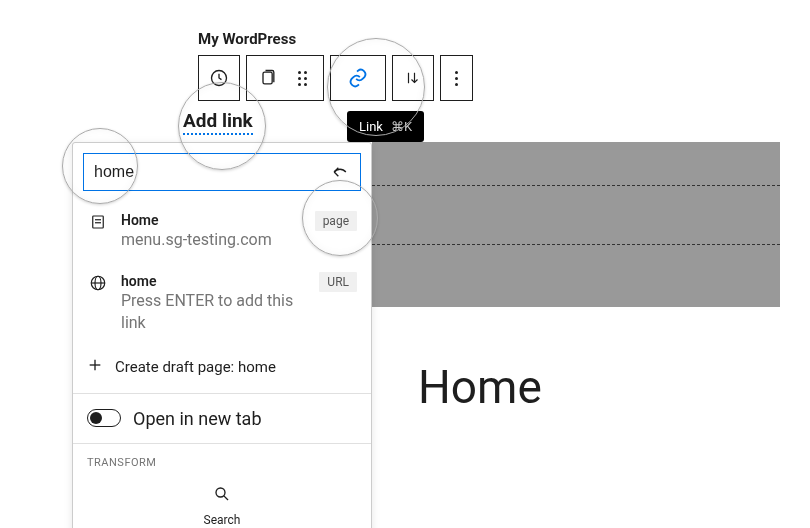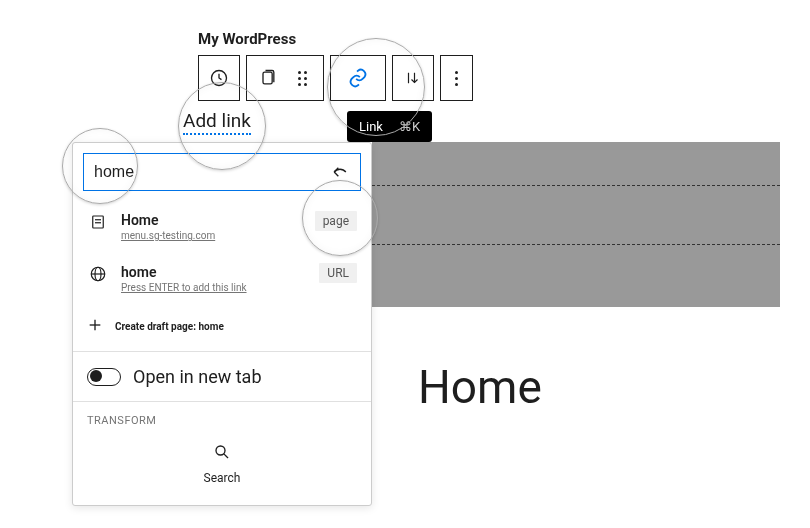--- a/index.html
+++ b/index.html
@@ -56,36 +56,37 @@
   .tooltip {
     position: absolute;
     top: 111px;
     left: 347px;
     background: #000;
     color: #fff;
     padding: 8px 12px;
     border-radius: 3px;
     font-size: 13px;
     display: flex;
-    gap: 16px;
+    gap: 8px;
     align-items: center;
     z-index: 5;
   }
   .tooltip .shortcut { color: #ccc; font-size: 13px; }
 
   
   .add-link-text {
     position: absolute;
     top: 109px;
     left: 183px;
     font-size: 19px;
     color: #1e1e1e;
     border-bottom: 2px dotted #0073e6;
     z-index: 6;
     padding-bottom:1px;
+    font-weight:bold;
   }
 
   
   .popover {
     position: absolute;
     top: 142px;
     left: 72px;
     width: 300px;
     border: 1px solid #ccc;
     background: #fff;
@@ -115,36 +116,36 @@
 
   .suggest {
     padding: 10px 14px;
     display: flex;
     align-items: flex-start;
     gap: 12px;
   }
   .suggest .left-icon { width: 22px; display:flex; justify-content:center; padding-top:2px; }
   .suggest .mid { flex: 1; }
   .suggest .title { font-size: 14px; font-weight: 600; color: #1e1e1e; line-height:1.3; }
-  .suggest .sub { font-size: 10px; color: #757575; line-height:1.4;text-decoration:underline; }
+  .suggest .sub { font-size: 16px; color: #757575; line-height:1.4; }
   .suggest .badge {
     font-size: 12px;
     color: #555;
     background: #f0f0f0;
     padding: 3px 8px;
     align-self:flex-start;
     border-radius:1px;
   }
   .create-row {
     padding: 12px 14px 16px;
     display:flex;
     align-items:center;
     gap:12px;
-    font-size: 10px;
-    font-weight: 700;
+    font-size: 15px;
+    font-weight: 400;
     color:#1e1e1e;
     border-bottom: 1px solid #e0e0e0;
   }
   .newtab-row {
     padding: 14px 14px;
     display:flex;
     align-items:center;
     gap: 12px;
     border-bottom: 1px solid #e0e0e0;
     font-size:18px;

